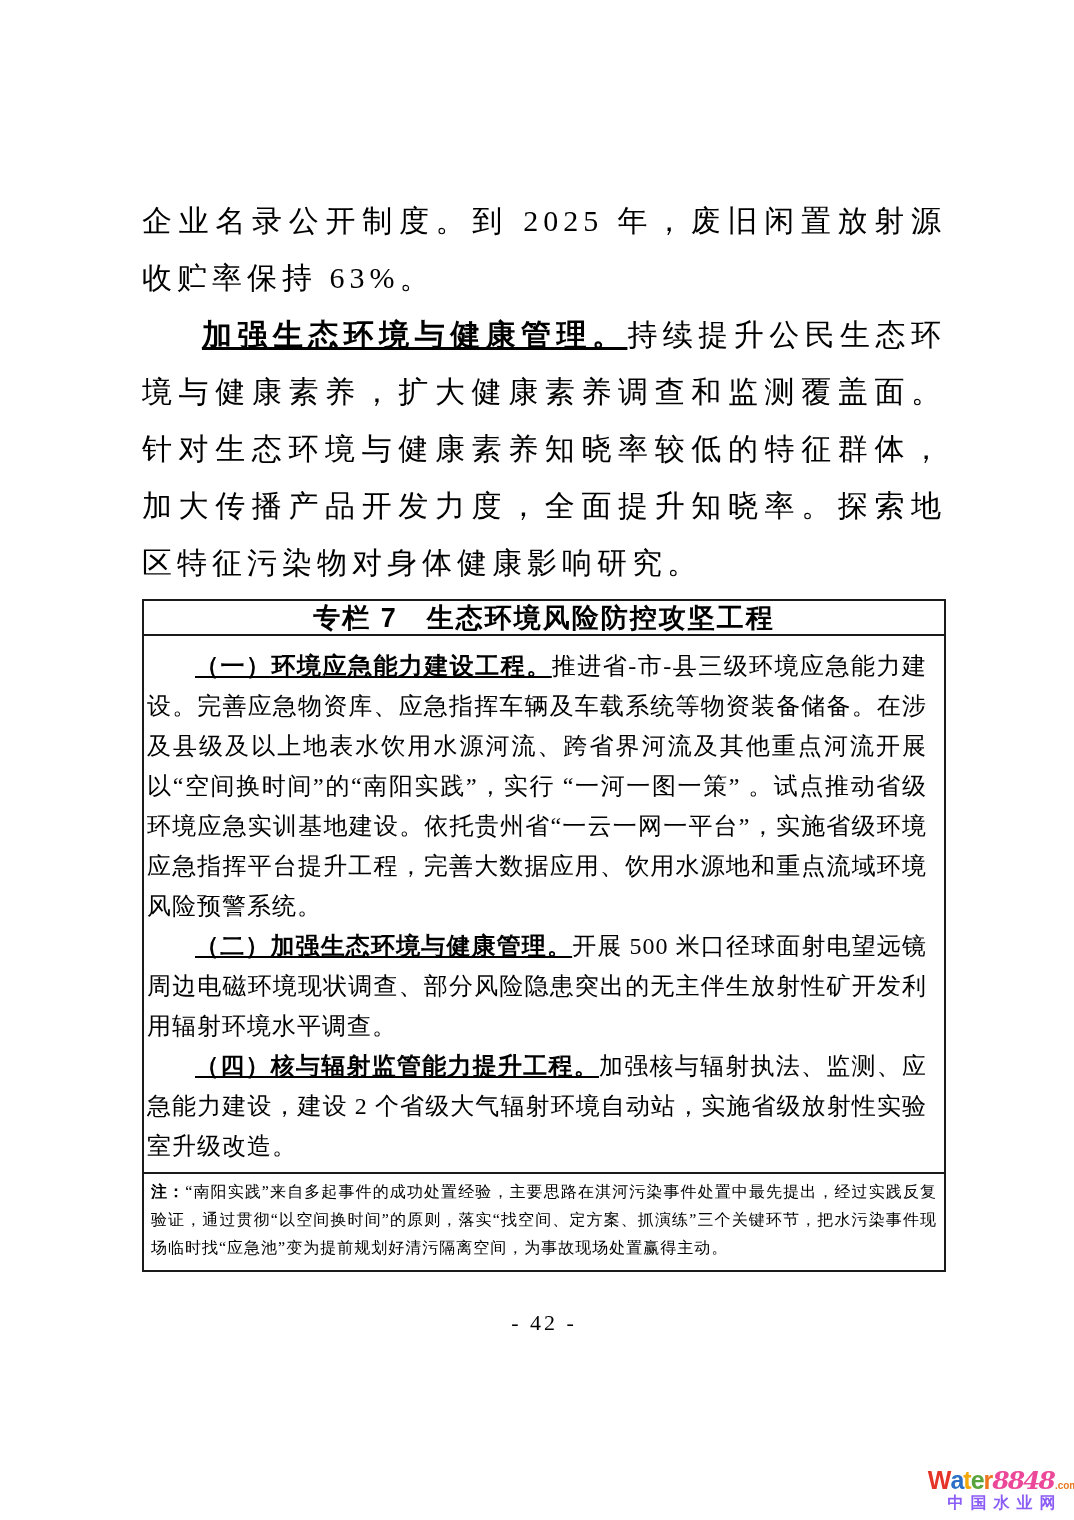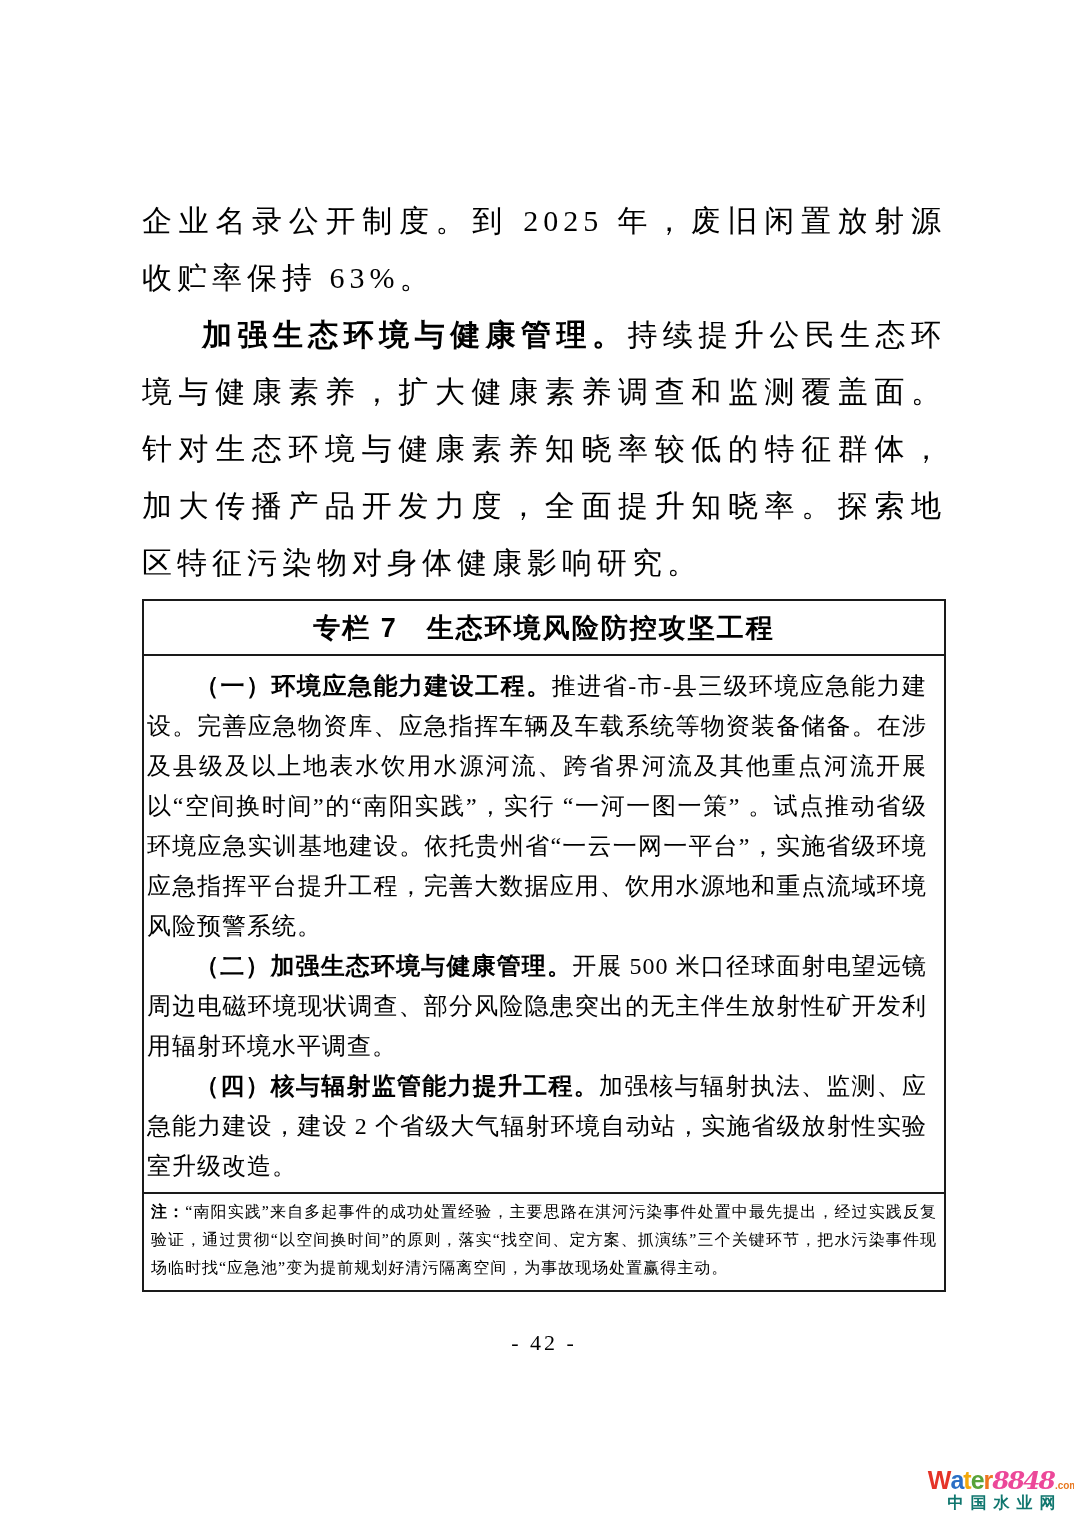--- a/index.html
+++ b/index.html
@@ -23,29 +23,30 @@
   .body-par {
     font-size: 30px;
     line-height: 57px;
     letter-spacing: 5px;
     text-align: justify;
   }
   .indent { text-indent: 2em; }
   .lead {
     font-weight: bold;
     font-family: "Liberation Sans", sans-serif;
+    text-decoration: underline;
   }
   .feature-box {
     margin-top: 8px;
     border: 2px solid #1a1a1a;
     background: #ffffff;
   }
   .box-title {
     border-bottom: 2px solid #1a1a1a;
-    height: 55px;
+    height: 35px;
     display: flex; align-items: center; justify-content: center;
     font-family: "Liberation Sans", sans-serif;
     font-size: 27px;
     font-weight: 600;
     letter-spacing: 2px;
   }
   .box-body { padding: 10px 17px 6px 3px; }
   .box-par {
     font-size: 24px;
     line-height: 40px;
@@ -143,15 +144,15 @@
       <span class="logo-word">
         <span style="color: rgb(229, 52, 40);">W</span>
           <span style="color: rgb(42, 111, 197);">a</span>
           <span style="color: rgb(243, 168, 10);">t</span>
           <span style="color: rgb(88, 163, 58);">e</span>
           <span style="color: rgb(238, 116, 32);">r</span>
       </span>
         <span class="logo-num" style="color: #ec4899;">8848</span>
         <span class="logo-tld" style="color: rgb(232, 120, 32);">.com</span>
     </div>
-    <div class="logo-sub" style="color: #0f766e;">中国水业网</div>
+    <div class="logo-sub" style="color: #8b5cf6;">中国水业网</div>
   </div>
 </div>
 
 </body></html>

